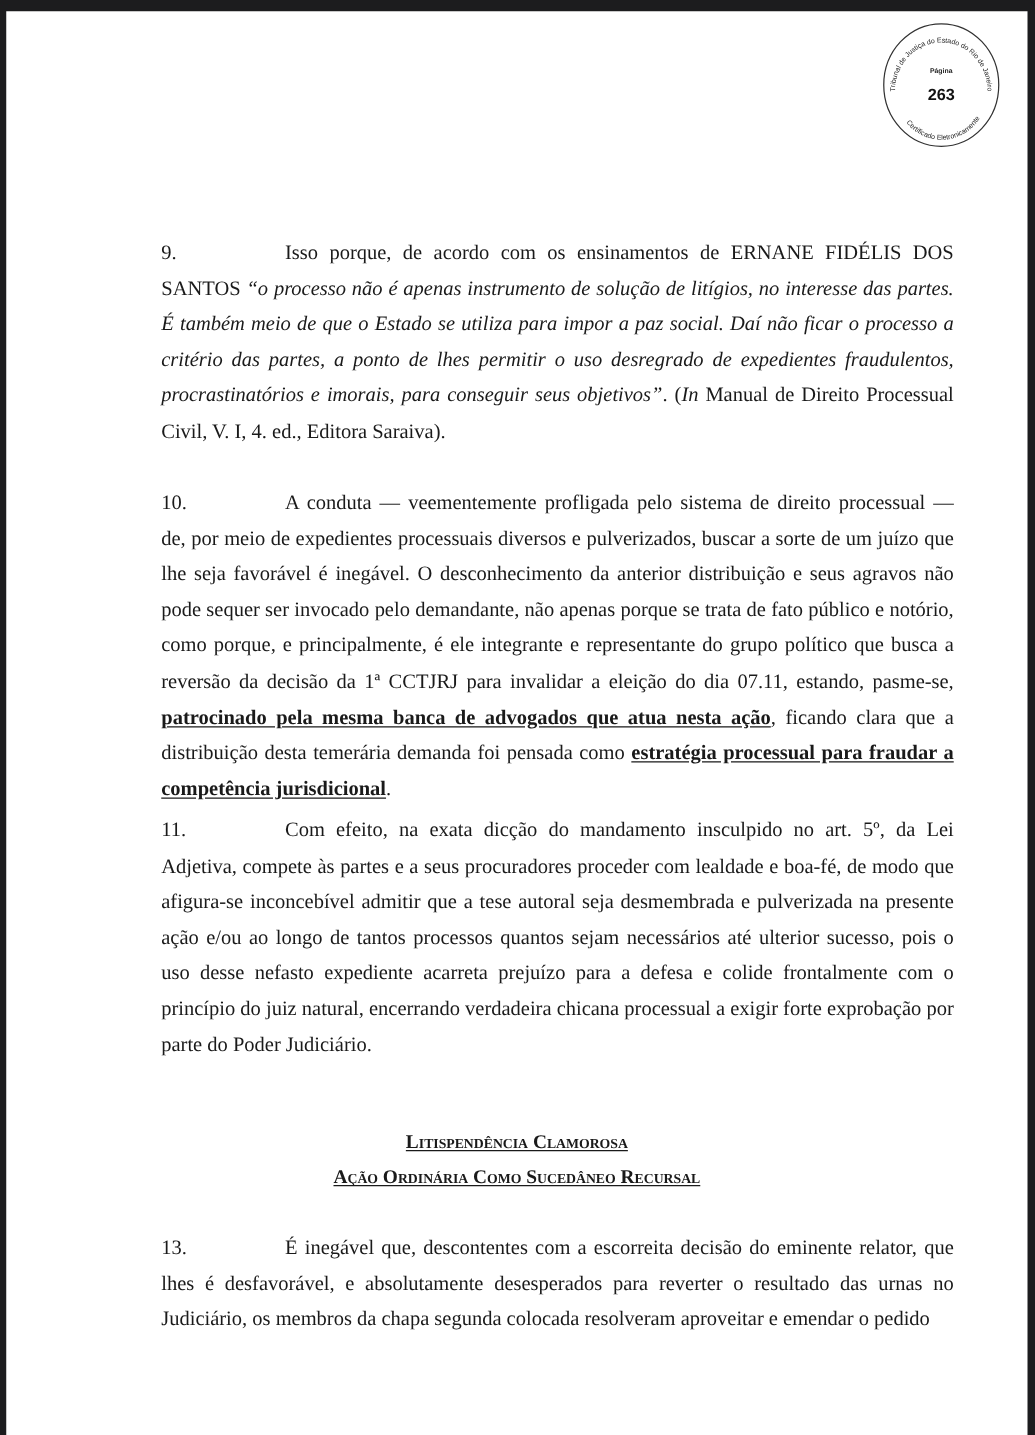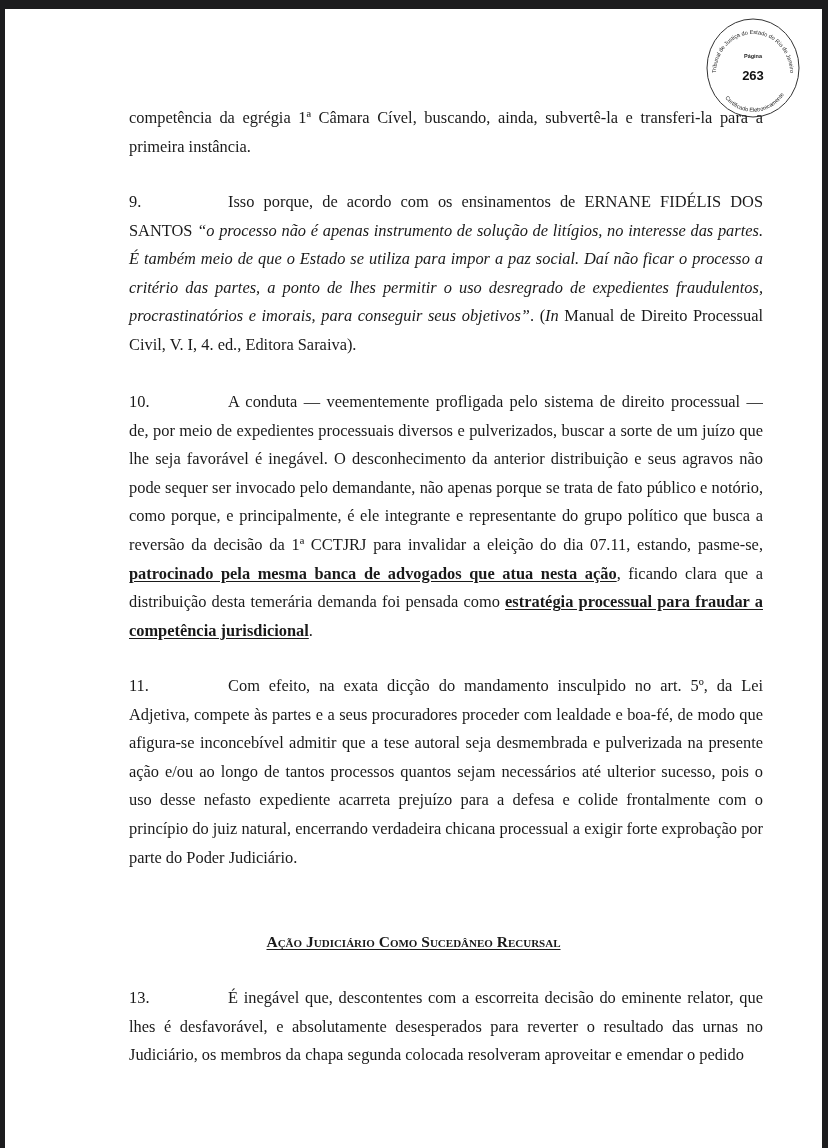--- a/index.html
+++ b/index.html
@@ -50,36 +50,33 @@
         <textPath href="#arcTop" startOffset="50%" text-anchor="middle">Tribunal de Justiça do Estado do Rio de Janeiro</textPath>
       </text>
       <text x="47" y="40" text-anchor="middle" font-family="Liberation Sans, DejaVu Sans, sans-serif" font-size="5.5" font-weight="bold" fill="#222">Página</text>
       <text x="47" y="62" text-anchor="middle" font-family="Liberation Sans, DejaVu Sans, sans-serif" font-size="13" font-weight="bold" fill="#111">263</text>
       <text font-family="Liberation Sans, DejaVu Sans, sans-serif" font-size="5.6" fill="#222">
         <textPath href="#arcBot" startOffset="50%" text-anchor="middle">Certificado Eletronicamente</textPath>
       </text>
     </svg>
   </div>
 
-  <div class="text" style="top:95px;">
-    <div class="para j-last">competência da egrégia 1ª Câmara Cível, buscando, ainda, subvertê-la e transferi-la para a</div>
-    <div class="para" style="text-align:left">primeira instância.</div>
-  </div>
 
   <div class="text" style="top:179px;">
     <p class="para"><span class="num">9.</span><span>Isso porque, de acordo com os ensinamentos de ERNANE FIDÉLIS DOS SANTOS </span><span class="q">“o processo não é apenas instrumento de solução de litígios, no interesse das partes. É também meio de que o Estado se utiliza para impor a paz social. Daí não ficar o processo a critério das partes, a ponto de lhes permitir o uso desregrado de expedientes fraudulentos, procrastinatórios e imorais, para conseguir seus objetivos”</span><span>. (</span><span class="q">In</span><span> Manual de Direito Processual Civil, V. I, 4. ed., Editora Saraiva).</span></p>
   </div>
 
   <div class="text" style="top:379px;">
     <p class="para"><span class="num">10.</span><span>A conduta — veementemente profligada pelo sistema de direito processual — de, por meio de expedientes processuais diversos e pulverizados, buscar a sorte de um juízo que lhe seja favorável é inegável. O desconhecimento da anterior distribuição e seus agravos não pode sequer ser invocado pelo demandante, não apenas porque se trata de fato público e notório, como porque, e principalmente, é ele integrante e representante do grupo político que busca a reversão da decisão da 1ª CCTJRJ para invalidar a eleição do dia 07.11, estando, pasme-se, </span><span class="u">patrocinado pela mesma banca de advogados que atua nesta ação</span><span>, ficando clara que a distribuição desta temerária demanda foi pensada como </span><span class="u">estratégia processual para fraudar a competência jurisdicional</span><span>.</span></p>
   </div>
 
-  <div class="text" style="top:663px;">
+  <div class="text" style="top:641px;">
     <p class="para"><span class="num">11.</span><span>Com efeito, na exata dicção do mandamento insculpido no art. 5º, da Lei Adjetiva, compete às partes e a seus procuradores proceder com lealdade e boa-fé, de modo que afigura-se inconcebível admitir que a tese autoral seja desmembrada e pulverizada na presente ação e/ou ao longo de tantos processos quantos sejam necessários até ulterior sucesso, pois o uso desse nefasto expediente acarreta prejuízo para a defesa e colide frontalmente com o princípio do juiz natural, encerrando verdadeira chicana processual a exigir forte exprobação por parte do Poder Judiciário.</span></p>
   </div>
 
-  <div class="heading" style="top:919px; left:0;">Ação Judiciário Como Sucedâneo Recursal</div>
+  <div class="heading" style="top:891px; left:0;">Litispendência Clamorosa</div>
+  <div class="heading" style="top:919px; left:0;">Ação Ordinária Como Sucedâneo Recursal</div>
 
   <div class="text" style="top:975px;">
     <p class="para"><span class="num">13.</span><span>É inegável que, descontentes com a escorreita decisão do eminente relator, que lhes é desfavorável, e absolutamente desesperados para reverter o resultado das urnas no Judiciário, os membros da chapa segunda colocada resolveram aproveitar e emendar o pedido</span></p>
   </div>
 
 </div>
 
 </body></html>

